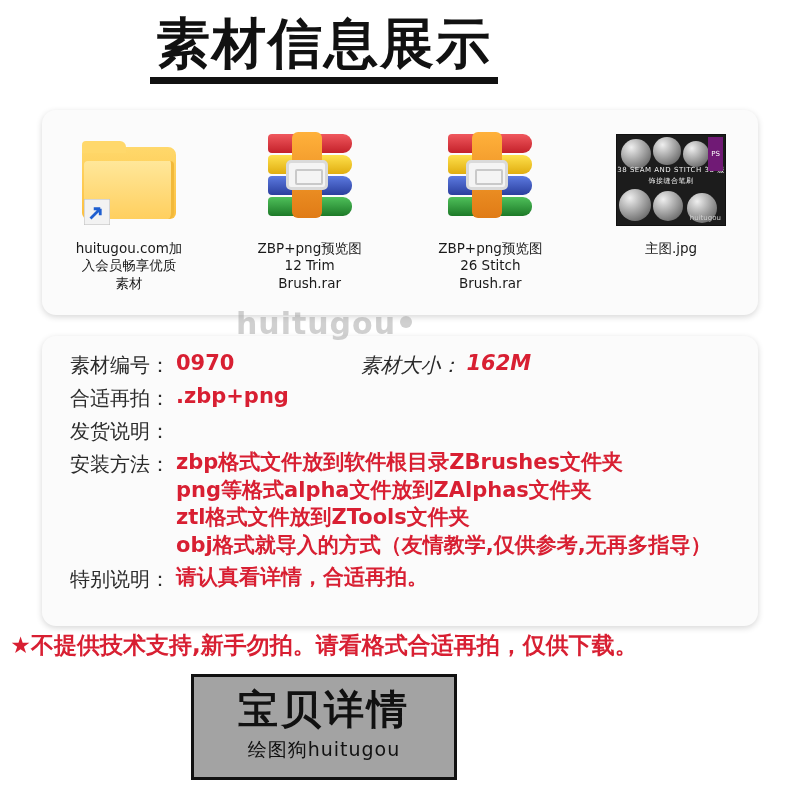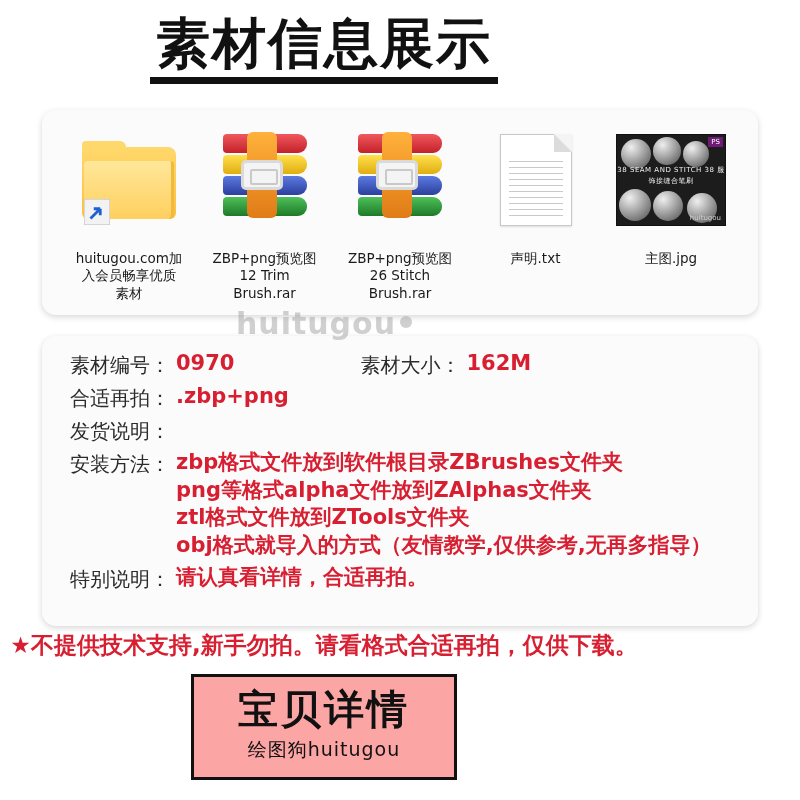--- a/index.html
+++ b/index.html
@@ -53,21 +53,21 @@
     width: 122px;
     text-align: center;
   }
   .file .thumb {
     height: 108px;
     display: flex;
     align-items: center;
     justify-content: center;
   }
   .file .label {
-    margin-top: 16px;
+    margin-top: 6px;
     font-size: 13.5px;
     color: #1a1a1a;
     line-height: 1.28;
     white-space: pre-line;
   }
 
   
   .folder {
     position: relative;
     width: 94px; height: 78px;
@@ -175,21 +175,21 @@
     font-size: 7px;
     color: #efefef;
     letter-spacing: .5px;
     line-height: 1.5;
   }
   .jpg .tagred {
     position: absolute; right: 2px; top: 2px;
     background: #701a75;
     color: #fff;
     font-size: 7px;
-    padding: 1px 3px;
+    padding: 13px 3px;
   }
   .jpg .mark {
     position: absolute; right: 4px; bottom: 3px;
     font-size: 7px;
     color: #cfcfcf;
   }
 
   
   .watermark {
     position: absolute;
@@ -244,42 +244,42 @@
   .row-two {
     display: flex;
     align-items: flex-start;
     margin-bottom: 4px;
     gap: 48px;
   }
   .row-two .cell {
     display: flex;
     align-items: flex-start;
   }
-  .row-two .cell.second { margin-left: 78px; }
+  .row-two .cell.second { margin-left: 78px; font-style: italic; }
 
   
   .notice {
     position: absolute;
     top: 630px; left: 0; right: 0;
     text-align: center;
     font-size: 23px;
     font-weight: bold;
     color: #d81f32;
     letter-spacing: 0px;
     white-space: nowrap;
   }
 
   
   .footer-box {
     position: absolute;
     top: 674px; left: 50%;
     transform: translateX(-50%);
     width: 266px; height: 106px;
     border: 3px solid #111111;
-    background: #fca5a5;
+    background: #a3a3a3;
     text-align: center;
     padding-top: 8px;
   }
   .footer-main {
     font-size: 40px;
     font-weight: bold;
     color: #111111;
     letter-spacing: 3px;
     line-height: 1.2;
   }
@@ -344,39 +344,20 @@
             <div class="band b4"></div>
             <div class="strap"></div>
             <div class="buckle"></div>
           </div>
         </div>
         <div class="label">ZBP+png预览图
 26 Stitch
 Brush.rar</div>
       </div>
 
-      <div class="file">
-        <div class="thumb">
-          <div class="txt">
-            <div class="lines">
-              <i></i>
-                <i></i>
-                <i></i>
-                <i></i>
-                <i></i>
-                <i></i>
-                <i></i>
-                <i></i>
-                <i></i>
-                <i></i>
-            </div>
-          </div>
-        </div>
-        <div class="label">声明.txt</div>
-      </div>
 
       <div class="file">
         <div class="thumb">
           <div class="jpg">
             <div class="ball" style="left:4px;  top:4px;  width:30px; height:30px;"></div>
             <div class="ball" style="left:36px; top:2px;  width:28px; height:28px;"></div>
             <div class="ball" style="left:66px; top:6px;  width:26px; height:26px;"></div>
             <div class="ball" style="left:2px;  top:54px; width:32px; height:32px;"></div>
             <div class="ball" style="left:36px; top:56px; width:30px; height:30px;"></div>
             <div class="ball" style="left:70px; top:58px; width:30px; height:30px;"></div>

